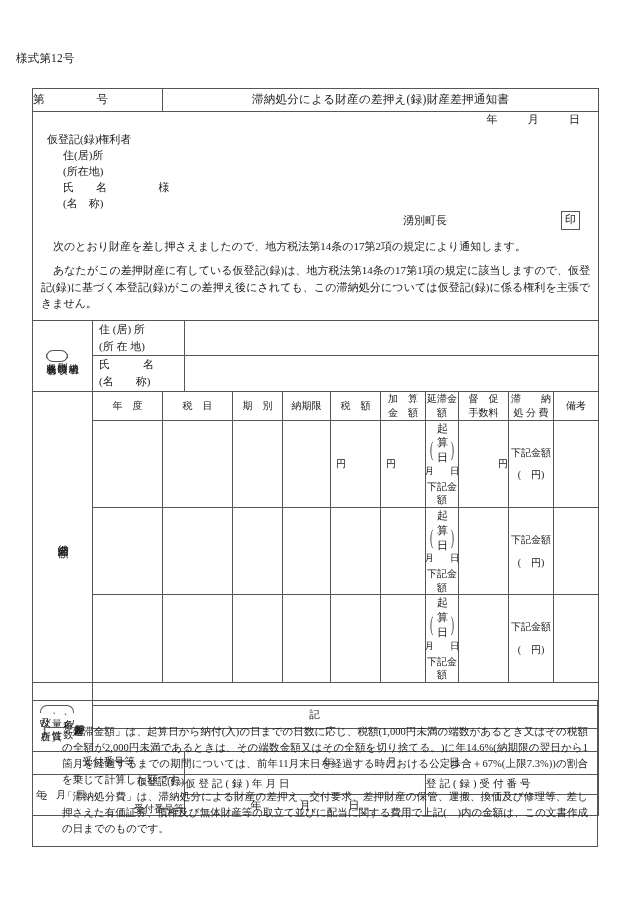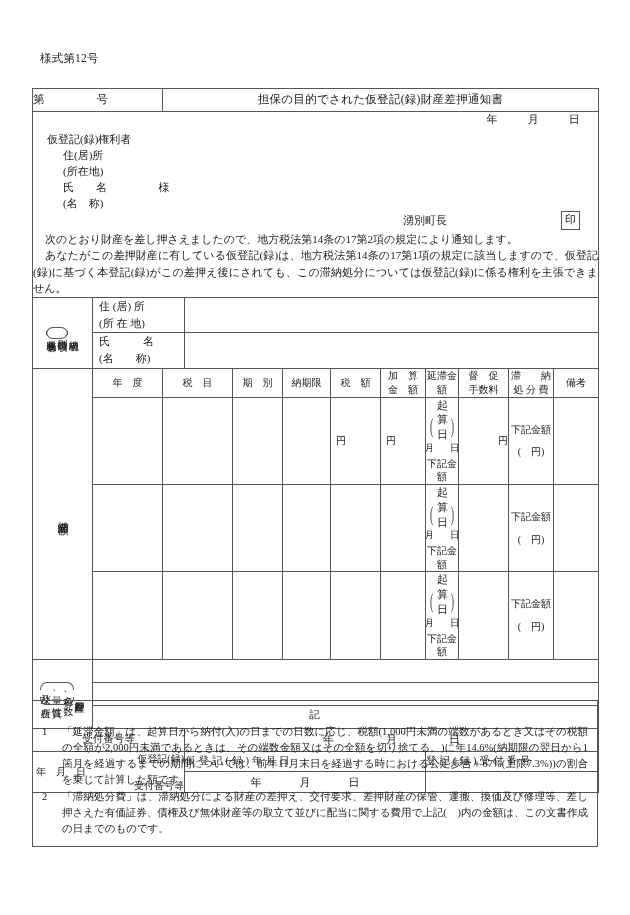--- a/index.html
+++ b/index.html
@@ -15,21 +15,21 @@
     position: relative;
     overflow: hidden;
   }
   .page {
     position: absolute;
     left: 0; top: 0;
     width: 630px; height: 915px;
   }
   .form-no {
     position: absolute;
-    left: 40px;
+    left: 16px;
     top: 51px;
     font-size: 11.5px;
     letter-spacing: 0.2px;
     white-space: nowrap;
   }
   
   table.main {
     position: absolute;
     left: 32px;
     top: 88px;
@@ -95,21 +95,21 @@
     border: 1px solid #555;
     font-size: 11px;
     line-height: 15px;
     text-align: center;
   }
   .body-para {
     margin-top: 1px;
     line-height: 1.5;
     text-align: justify;
   }
-  .body-para p { margin: 0; }
+  .body-para p { margin: 8px; }
   .ind { text-indent: 12px; }
   
   .vlabel {
     position: relative;
     text-align: center;
   }
   .vwrap {
     display: flex;
     flex-direction: row-reverse;
     justify-content: center;
@@ -296,21 +296,21 @@
       <col style="width:50px">
       <col style="width:45px">
       <col style="width:45px">
     </colgroup>
 
     <tbody>
         <tr>
       <td class="hdr-no" colspan="3">
         <span>第</span><span class="sp"></span><span>号</span>
       </td>
-      <td class="hdr-title" colspan="10">担保の目的でされた仮登記(録)財産差押通知書</td>
+      <td class="hdr-title" colspan="10">滞納処分による財産の差押え(録)財産差押通知書</td>
     </tr>
 
     <tr>
       <td class="notice" colspan="13">
         <div class="date-line">
           <span>年</span><span class="gap-a"></span><span>月</span><span class="gap-b"></span><span>日</span>
         </div>
         <div class="party">
           <div>仮登記(録)権利者</div>
           <div class="l2">住(居)所</div>

